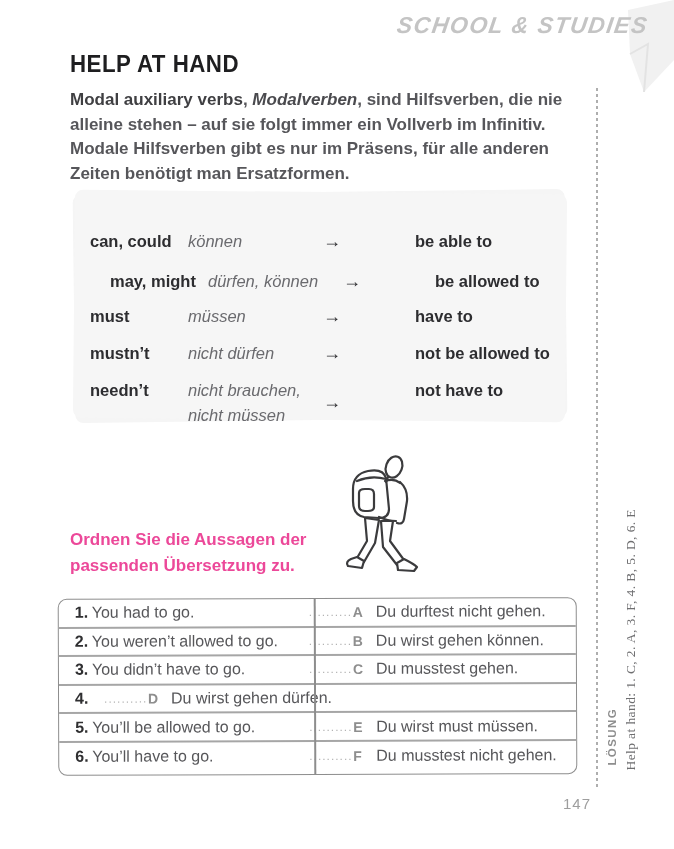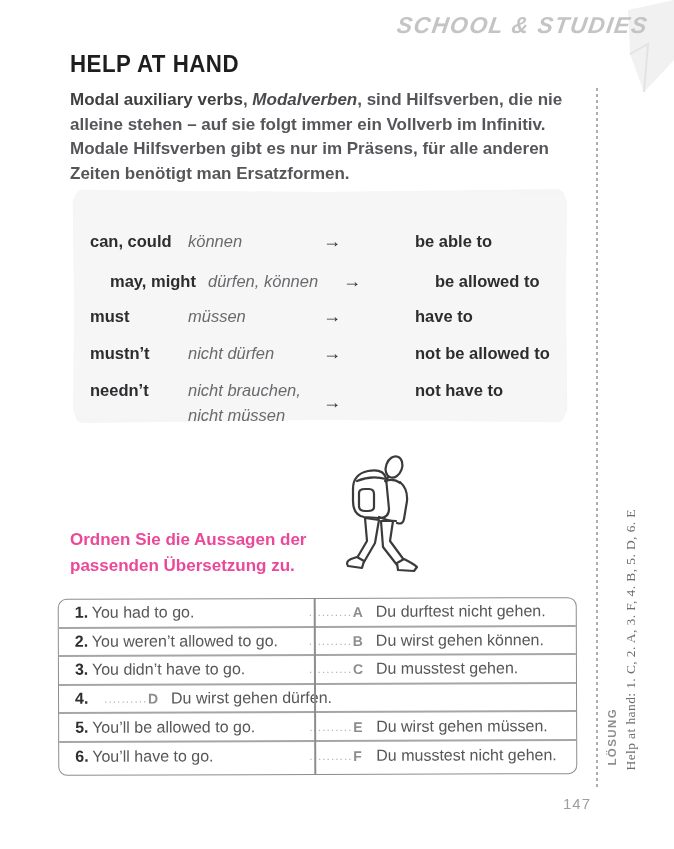--- a/index.html
+++ b/index.html
@@ -183,21 +183,21 @@
       <span class="ex-dots">..........</span>
       <span class="ex-letter">D</span>
       <span class="ex-de">Du wirst gehen dürfen.</span>
     </div>
 
     <div class="ex-row">
       <span class="ex-num">5.</span>
       <span class="ex-en">You’ll be allowed to go.</span>
       <span class="ex-dots">..........</span>
       <span class="ex-letter">E</span>
-      <span class="ex-de">Du wirst gehen müssen.</span>
+      <span class="ex-de">Du wirst must müssen.</span>
     </div>
 
     <div class="ex-row">
       <span class="ex-num">6.</span>
       <span class="ex-en">You’ll have to go.</span>
       <span class="ex-dots">..........</span>
       <span class="ex-letter">F</span>
       <span class="ex-de">Du musstest nicht gehen.</span>
     </div>
 

